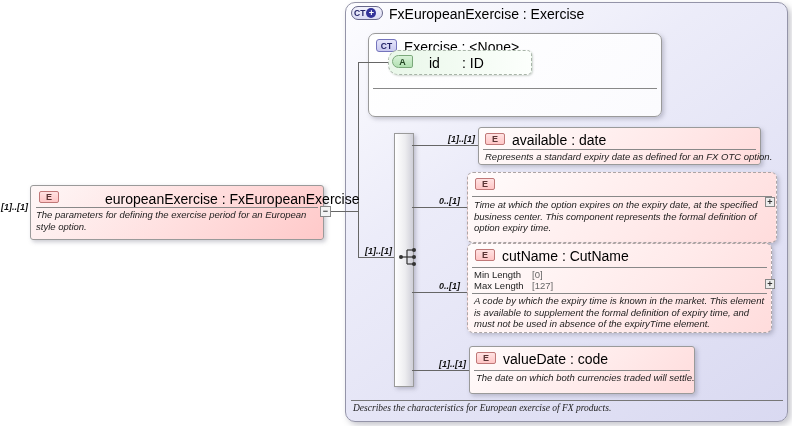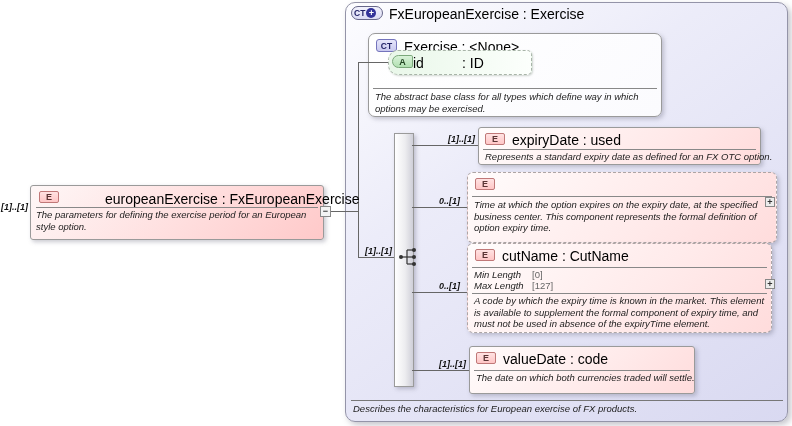--- a/index.html
+++ b/index.html
@@ -26,21 +26,21 @@
            border:1px solid #7aa87a;border-radius:7px 2px 2px 7px;}
   .rootbadge{left:351px;top:6px;width:32px;height:14px;border:1px solid #666688;border-radius:7px;
              background:linear-gradient(#f2f2fc,#dcdcf4);display:flex;align-items:center;gap:1px;padding:0 2px;box-sizing:border-box;}
   .rootbadge .ct{font-size:8.5px;font-weight:bold;color:#222266;}
   .rootbadge .plus-circle{width:10px;height:10px;border-radius:50%;background:#333399;color:#ffffff;font-size:9px;
              line-height:10px;text-align:center;font-weight:bold;}
   
   .title{font-size:14px;font-weight:normal;color:#000;white-space:nowrap;}
   .desc{font-style:italic;font-size:9.5px;line-height:11.5px;color:#1c1c1c;}
   .card{font-style:italic;font-weight:bold;font-size:9px;color:#111;white-space:nowrap;}
-  .facet-name{font-style:italic;font-size:9.5px;color:#222;}
+  .facet-name{font-size:9.5px;color:#222;}
   .facet-val{font-size:9.5px;color:#666;}
   
   .hline{position:absolute;height:1px;background:#666;}
   .vline{position:absolute;width:1px;background:#666;}
   .sep{position:absolute;height:1px;background:#888;left:4px;right:4px;}
   
   .toggle{width:11px;height:11px;background:#f4f4f4;border:1px solid #888;box-sizing:border-box;
           font-size:9px;line-height:9px;text-align:center;color:#333;font-weight:bold;}
   .toggle.plus{width:10px;height:10px;background:#ececec;}
   
@@ -60,35 +60,34 @@
     <span class="plus-circle">+</span>
   </div>
   <div class="abs title" style="left:389px;top:6px;">FxEuropeanExercise : Exercise</div>
 
   <div class="abs box whitebox" style="left:368px;top:33px;width:292px;height:82px;">
     <div class="abs badge badge-ct" style="left:7px;top:5px;">
       <span>CT</span>
     </div>
     <div class="abs title" style="left:35px;top:5px;">Exercise : &lt;None&gt;</div>
     <div class="sep" style="top:54px;left:4px;right:4px;"></div>
-    <div class="abs desc" style="left:6px;top:57px;width:285px;">The abstract base class for all types which define way in which options may be exercised.</div>
   </div>
 
   <div class="hline" style="left:358px;top:62px;width:32px;"></div>
   <div class="vline" style="left:358px;top:62px;height:196px;"></div>
   <div class="hline" style="left:358px;top:257px;width:44px;"></div>
   <div class="hline" style="left:331px;top:211px;width:28px;"></div>
 
   <div class="abs" style="left:388px;top:50px;width:142px;height:23px;border:1px dashed #a8b4a8;
        border-radius:10px 5px 5px 10px;background:linear-gradient(to right,#e9f7e9,#fcfffc);
        box-shadow:1px 1px 2px rgba(100,120,100,.3);">
     <div class="abs badge badge-a" style="left:3px;top:4px;">
       <span>A</span>
     </div>
-    <div class="abs title" style="left:24px;top:4px;">id</div>
+    <div class="abs title" style="left:40px;top:4px;">id</div>
     <div class="abs title" style="left:73px;top:4px;">: ID</div>
   </div>
 
   <div class="abs card" style="left:1px;top:202px;width:28px;text-align:left;">[1]..[1]</div>
   <div class="abs box ebox-strong" style="left:30px;top:185px;width:292px;height:53px;border-radius:3px;">
     <div class="abs badge badge-e" style="left:8px;top:5px;">
       <span>E</span>
     </div>
     <div class="abs title" style="left:34px;top:5px;margin-left:40px;">europeanExercise : FxEuropeanExercise</div>
     <div class="sep" style="top:21px;left:5px;right:5px;"></div>
@@ -118,21 +117,21 @@
   <div class="abs card" style="left:420px;top:196px;width:40px;text-align:right;">0..[1]</div>
   <div class="hline" style="left:412px;top:292px;width:55px;"></div>
   <div class="abs card" style="left:420px;top:281px;width:40px;text-align:right;">0..[1]</div>
   <div class="hline" style="left:412px;top:370px;width:57px;"></div>
   <div class="abs card" style="left:419px;top:359px;width:47px;text-align:right;">[1]..[1]</div>
 
   <div class="abs box ebox" style="left:478px;top:127px;width:281px;height:36px;border-radius:3px;">
     <div class="abs badge badge-e" style="left:6px;top:5px;">
       <span>E</span>
     </div>
-    <div class="abs title" style="left:33px;top:4px;">expiryDate : used</div>
+    <div class="abs title" style="left:33px;top:4px;">available : date</div>
     <div class="sep" style="top:21px;"></div>
     <div class="abs desc" style="left:6px;top:23px;width:270px;white-space:nowrap;">Represents a standard expiry date as defined for an FX OTC option.</div>
   </div>
 
   <div class="abs box ebox dashed" style="left:467px;top:172px;width:308px;height:69px;border-radius:6px;">
     <div class="abs badge badge-e" style="left:7px;top:5px;">
       <span>E</span>
     </div>
     <div class="sep" style="top:23px;"></div>
     <div class="abs desc" style="left:6px;top:26px;width:296px;">Time at which the option expires on the expiry date, at the specified business center. This component represents the formal definition of option expiry time.</div>
@@ -151,31 +150,31 @@
       <div style="display:flex;line-height:11px;">
         <span class="facet-name" style="width:58px;">Min Length</span>
         <span class="facet-val">[0]</span>
       </div>
       <div style="display:flex;line-height:11px;">
         <span class="facet-name" style="width:58px;">Max Length</span>
         <span class="facet-val">[127]</span>
       </div>
     </div>
     <div class="sep" style="top:49px;"></div>
-    <div class="abs desc" style="left:6px;top:51px;width:296px;">A code by which the expiry time is known in the market. This element is available to supplement the formal component of expiry time, and must not be used in absence of the expiryTime element.</div>
+    <div class="abs desc" style="left:6px;top:51px;width:296px;">A code by which the expiry time is known in the market. This element is available to supplement the formal definition of expiry time, and must not be used in absence of the expiryTime element.</div>
   </div>
   <div class="abs toggle plus" style="left:765px;top:279px;">
     <span>+</span>
   </div>
 
   <div class="abs box ebox" style="left:469px;top:346px;width:224px;height:46px;border-radius:3px;">
     <div class="abs badge badge-e" style="left:6px;top:5px;">
       <span>E</span>
     </div>
     <div class="abs title" style="left:33px;top:4px;">valueDate : code</div>
     <div class="sep" style="top:23px;"></div>
     <div class="abs desc" style="left:6px;top:25px;width:212px;white-space:nowrap;text-align:right;">The date on which both currencies traded will settle.</div>
   </div>
 
   <div class="hline" style="left:351px;top:400px;width:432px;background:#777;"></div>
-  <div class="abs desc" style="left:353px;top:403px;width:430px;">Describes the characteristics for European exercise of FX products.</div>
+  <div class="abs desc" style="left:353px;top:403px;width:430px;font-family:Liberation Serif, serif;">Describes the characteristics for European exercise of FX products.</div>
 
 </div>
 
 </body></html>

